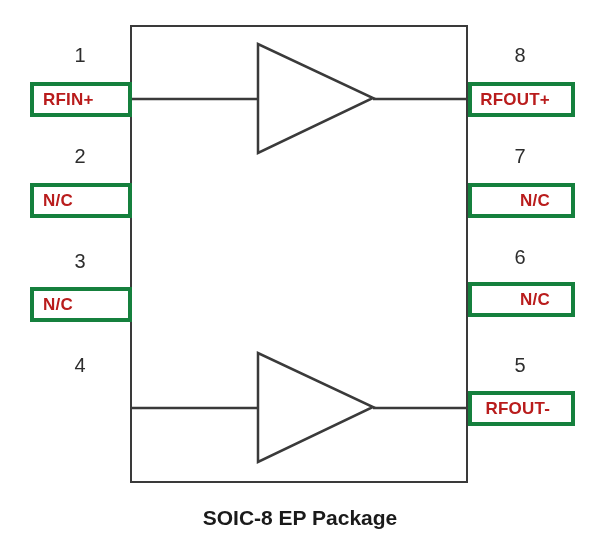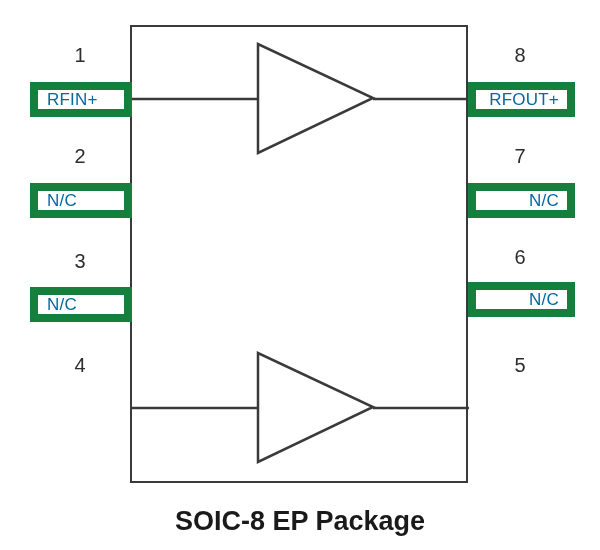--- a/index.html
+++ b/index.html
@@ -30,59 +30,59 @@
     position: absolute;
     left: 0;
     top: 0;
     width: 600px;
     height: 550px;
     pointer-events: none;
   }
   .pin {
     position: absolute;
     height: 35px;
-    border: 8px solid #15803d;
+    border: 4px solid #15803d;
     background: #ffffff;
     box-sizing: border-box;
     display: flex;
     align-items: center;
-    font-weight: normal;
+    font-weight: bold;
     font-size: 17px;
     letter-spacing: 0.2px;
-    color: #0369a1;
+    color: #b91c1c;
   }
   .pin-left {
     left: 30px;
     width: 102px;
     padding-left: 9px;
     justify-content: flex-start;
   }
   .pin-right {
     left: 468px;
     width: 107px;
-    padding-right: 8px;
+    padding-right: 21px;
     justify-content: flex-end;
   }
   .pin-number {
     position: absolute;
     width: 100px;
     text-align: center;
     font-size: 20px;
     color: #2d2d2d;
   }
   .num-left { left: 30px; }
   .num-right { left: 470px; }
   .caption {
     position: absolute;
     top: 506px;
     left: 0;
     width: 100%;
     text-align: center;
     font-weight: bold;
-    font-size: 27px;
+    font-size: 21px;
     color: #1a1a1a;
   }
 </style>
 </head>
 <body>
 
 <div class="canvas">
 
   <div class="ic-body"></div>
 
@@ -107,16 +107,17 @@
   <div class="pin pin-left" style="top:287px">N/C</div>
 
   <div class="pin-number num-right" style="top:44px">8</div>
   <div class="pin-number num-right" style="top:145px">7</div>
   <div class="pin-number num-right" style="top:246px">6</div>
   <div class="pin-number num-right" style="top:354px">5</div>
 
   <div class="pin pin-right" style="top:82px">RFOUT+</div>
   <div class="pin pin-right" style="top:183px">N/C</div>
   <div class="pin pin-right" style="top:282px">N/C</div>
+  <div class="pin pin-right" style="top:391px">RFOUT-</div>
 
   <div class="caption">SOIC-8 EP Package</div>
 
 </div>
 
 </body></html>

